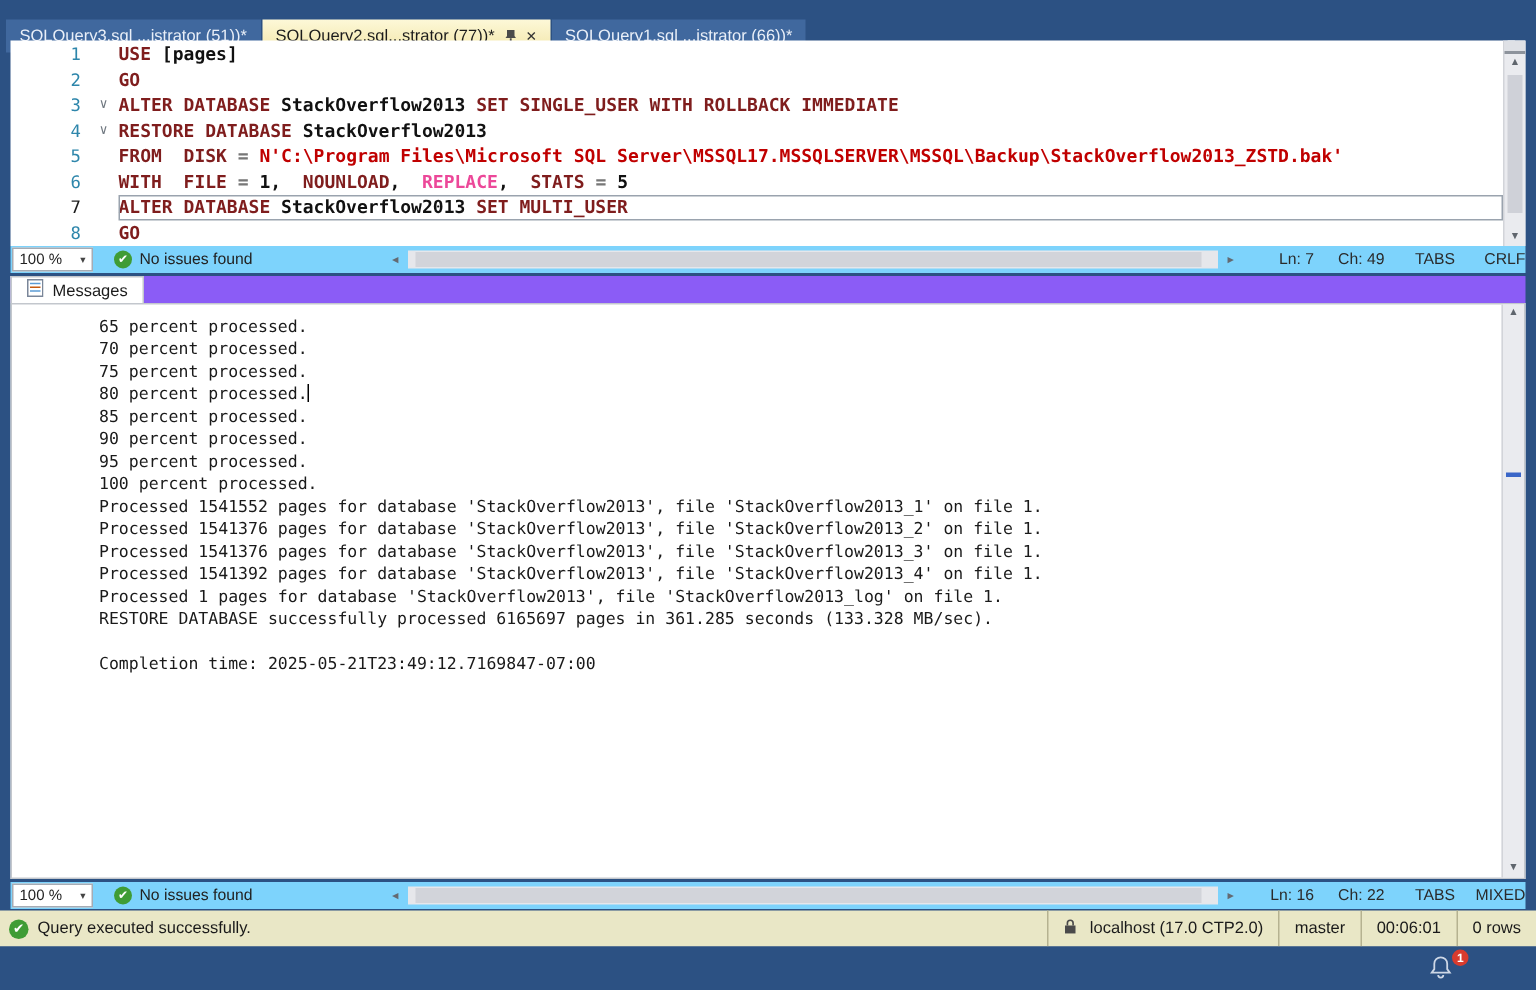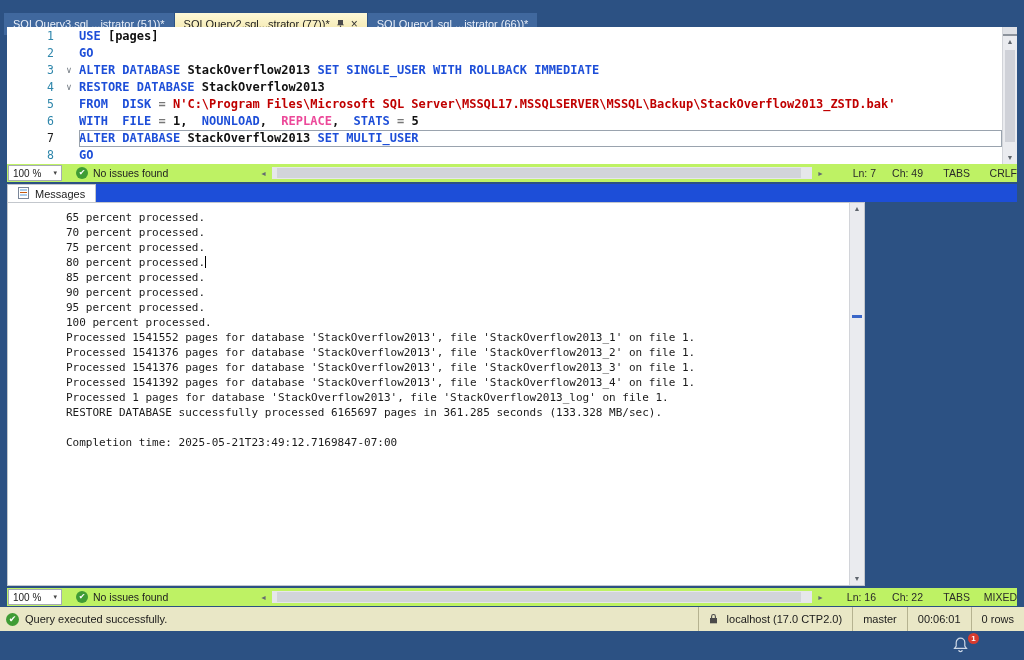--- a/index.html
+++ b/index.html
@@ -15,49 +15,49 @@
 
   
   .editor{position:absolute;left:7px;top:27px;width:1010px;height:137px;background:#fff;overflow:hidden}
   .code-rows{position:absolute;left:0;top:1px;right:15px}
   .code-row{display:flex;height:17px;line-height:17px;font-family:"DejaVu Sans Mono",monospace;font-size:12px;font-weight:bold}
   .ln{width:52px;text-align:right;color:#2e86ab;font-weight:normal;font-size:11.5px;padding-right:5px}
   .ln.cur{color:#1b1b1b}
   .fold{width:20px;text-align:center;color:#707880;font-size:9px;font-weight:normal}
   .code{flex:1;white-space:pre;color:#111}
   .code.current{outline:1px solid #9aa3ae;outline-offset:-1px}
-  .tk-kw{color:#1d4ed8}
+  .tk-kw{color:#7f1d1d}
   .tk-pl{color:#111}
   .tk-op{color:#777}
   .tk-str{color:#c00000}
   .tk-mag{color:#ec4899}
 
   .vscroll{position:absolute;right:0;top:0;bottom:0;width:15px;background:#eaebef;border-left:1px solid #d2d4d9;display:flex;flex-direction:column;align-items:center}
   .split-grip{width:100%;height:9px;border-bottom:2px solid #8d939c;background:#dfe1e6}
   .sb-arrow{width:100%;height:12px;text-align:center;font-size:7px;color:#5f656d;line-height:12px}
   .vtrack{flex:1;width:100%;position:relative}
   .vthumb{position:absolute;left:2px;right:2px;top:2%;height:88%;background:#cfd1d8}
   .msg-marker{position:absolute;left:2px;right:2px;top:28%;height:3px;background:#3a66c8}
 
   
-  .mini-strip{position:absolute;left:7px;width:1010px;height:18px;background:#bef264;display:flex;align-items:center;font-size:10.5px;color:#222}
+  .mini-strip{position:absolute;left:7px;width:1010px;height:18px;background:#7dd3fc;display:flex;align-items:center;font-size:10.5px;color:#222}
   .zoom{width:54px;height:16px;background:#fff;border:1px solid #a6abb3;display:flex;align-items:center;justify-content:space-between;padding:0 4px;margin-left:1px;font-size:10px}
   .zoom .dd{font-size:7px;color:#444}
   .chk{flex:0 0 auto;width:12px;height:12px;border-radius:50%;background:#3f9c35;color:#fff;font-size:8px;line-height:12px;text-align:center;margin:0 5px 0 14px}
   .issues{width:162px}
   .hbar{flex:1;display:flex;align-items:center;height:14px}
   .harr{color:#646a72;font-size:7px;padding:0 5px}
   .htrack{flex:1;height:12px;background:#e6e7eb;position:relative}
   .hthumb{position:absolute;left:1%;top:1px;bottom:1px;width:97%;background:#d2d4da}
   .pos{width:47px;text-align:right;color:#2a2a2a}
 
   
-  .msgtabs{position:absolute;left:7px;top:184px;width:1010px;height:18px;background:#1d4ed8;display:flex;align-items:flex-end}
+  .msgtabs{position:absolute;left:7px;top:184px;width:1010px;height:18px;background:#8b5cf6;display:flex;align-items:flex-end}
   .msgtab{height:18px;background:#fff;display:flex;align-items:center;gap:6px;padding:0 10px;font-size:11px;color:#1b1b1b;border:1px solid #c3c7cd;border-bottom:none}
-  .messages{position:absolute;left:7px;top:202px;width:858px;height:384px;background:#fff;border:1px solid #c3c7cd}
+  .messages{position:absolute;left:7px;top:202px;width:1010px;height:384px;background:#fff;border:1px solid #c3c7cd}
   .messages-text{position:absolute;left:58px;top:7px;right:22px;font-family:"DejaVu Sans Mono",monospace;font-size:11px;line-height:15px;color:#1a1a1a;white-space:pre}
   .msg-line{height:15px}
   .caret{display:inline-block;width:1px;height:12px;background:#000;vertical-align:-2px}
   .msg-vscroll{position:absolute;right:0;top:0;bottom:0;width:15px;background:#eaebef;border-left:1px solid #d2d4d9;display:flex;flex-direction:column;align-items:center}
 
   
   .statusbar{position:absolute;left:0;top:607px;width:1024px;height:24px;background:#e9e7c6;display:flex;align-items:center;font-size:11px;color:#1a1a1a}
   .sb-left{display:flex;align-items:center;gap:6px;padding-left:6px}
   .sb-chk{width:13px;height:13px;border-radius:50%;background:#3f9c35;color:#fff;font-size:9px;line-height:13px;text-align:center}
   .sb-segments{margin-left:auto;display:flex;height:100%;align-items:stretch}

